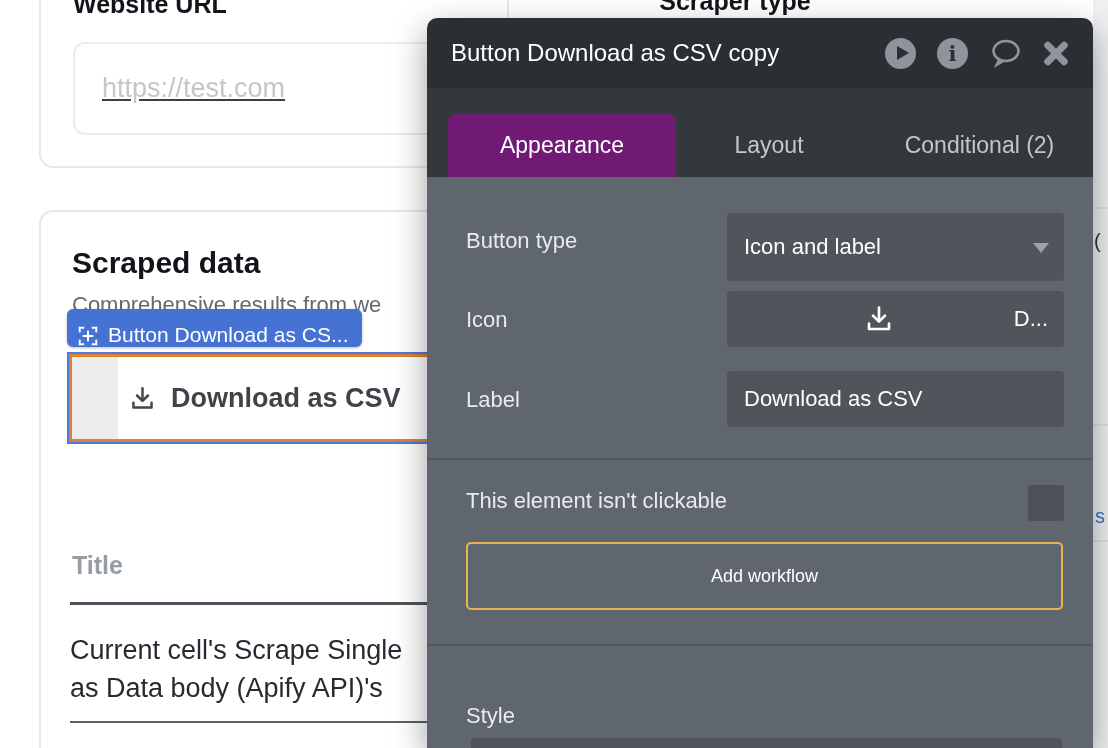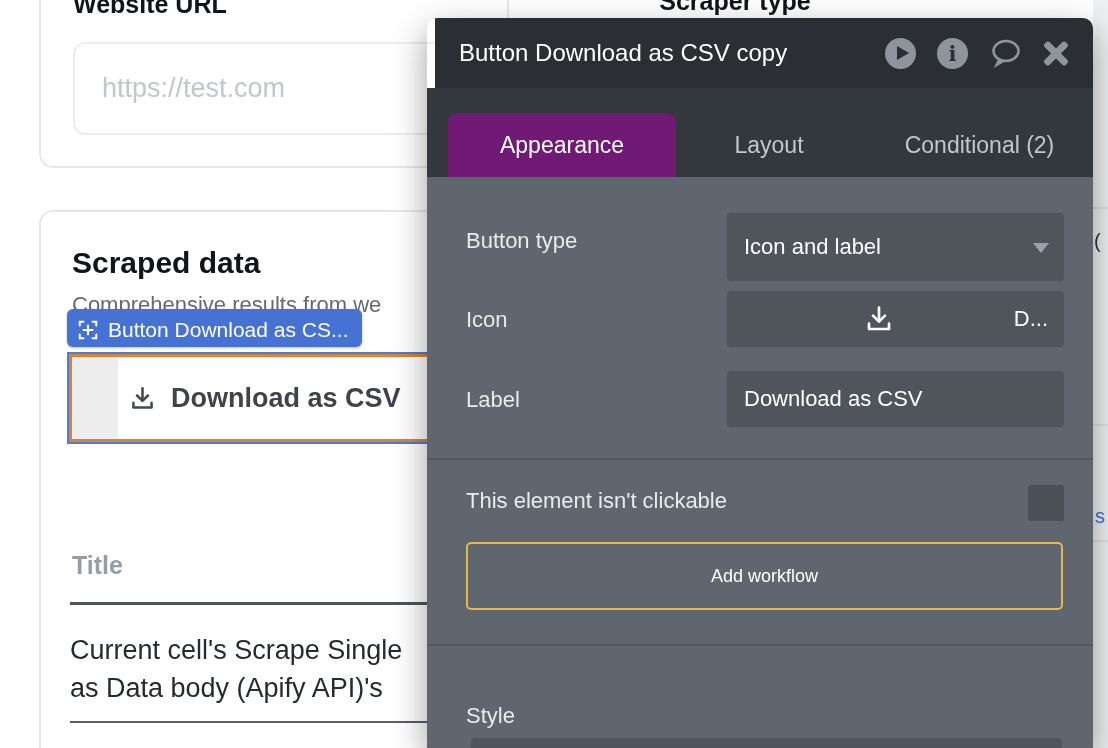--- a/index.html
+++ b/index.html
@@ -9,27 +9,27 @@
     background:#fff; font-family:"Liberation Sans", sans-serif;
   }
   .abs { position:absolute; }
 
   
   .card { position:absolute; border:2px solid #e8e8e8; border-radius:14px; background:#fff; }
   .lbl-bold { font-weight:bold; color:#111519; }
   .url-input {
     position:absolute; left:73px; top:42px; width:430px; height:93px;
     border:2px solid #ececec; border-radius:12px; background:#fff;
-    font-family:"Liberation Sans", sans-serif; font-size:27px; padding-left:27px; color:#3a3f45; outline:none;
+    font-family:"Liberation Sans", sans-serif; font-size:27px; padding-left:27px; color:#3a3f45; outline:none;text-decoration:underline;
   }
   .url-input::placeholder { color:#c3c6ca; }
   .subtitle { color:#636a73; font-size:22px; }
   .badge {
     position:absolute; left:67px; top:309px; height:38px; padding:4px 14px 0 10px;
-    background:#4673d3; border-radius:6px; display:flex; align-items:center; gap:9px;
+    background:#4673d3; border-radius:6px; display:flex; align-items:flex-end; gap:9px;
     box-shadow:0 1px 3px rgba(0,0,0,.25);
   }
   .badge span { color:#fff; font-size:21px; font-weight:500; white-space:nowrap; }
   .sel-box { position:absolute; left:67px; top:352px; width:374px; height:92px; border:2px solid #4a7cdb; }
   .sel-inner { position:absolute; inset:0; border:3px solid #dd8136; background:#fff; display:flex; align-items:center; overflow:hidden; }
   .sel-strip { position:absolute; left:0; top:0; bottom:0; width:46px; background:#ededed; }
   .sel-text { margin-left:14px; font-size:27px; font-weight:600; color:#3f444a; white-space:nowrap; }
   .hr { position:absolute; left:70px; width:386px; background:#4e545b; }
   .cell-text { position:absolute; left:70px; font-size:27px; color:#262b31; line-height:38px; white-space:nowrap; }
 
@@ -37,21 +37,21 @@
   .edge { position:absolute; left:1093px; top:0; width:15px; height:748px; background:#eef0f2; }
   .edge .eline { position:absolute; left:0; width:15px; height:2px; background:#dfe2e4; }
   .efrag { position:absolute; font-size:20px; }
 
   
   .panel {
     position:absolute; left:427px; top:18px; width:666px; height:730px;
     border-radius:10px 10px 0 0; overflow:hidden; box-shadow:0 12px 34px rgba(0,0,0,.38);
   }
   .p-header { position:absolute; left:0; top:0; right:0; height:70px; background:#2b2f34;
-    display:flex; align-items:center; padding:0 24px;margin-left:8px; }
+    display:flex; align-items:center; padding:0 24px; }
   .p-title { flex:1; color:#fff; font-size:24px; white-space:nowrap; }
   .hicons { display:flex; align-items:center; gap:21px; }
   .circ { width:31px; height:31px; border-radius:50%; background:#8d949b; position:relative; cursor:pointer; }
   .tri { position:absolute; left:12px; top:8px; width:0; height:0;
     border-left:12px solid #2b2f34; border-top:7.5px solid transparent; border-bottom:7.5px solid transparent; }
   .info-i { position:absolute; width:100%; text-align:center; top:3px; color:#2b2f34;
     font-family:"DejaVu Serif", serif; font-weight:bold; font-size:21px; }
   .xicon { position:relative; width:26px; height:26px; cursor:pointer; }
   .xicon i { position:absolute; left:-2px; top:10px; width:30px; height:7px; border-radius:3px; background:#8d949b; }
   .xicon i:first-child { transform:rotate(45deg); } .xicon i:last-child { transform:rotate(-45deg); }

